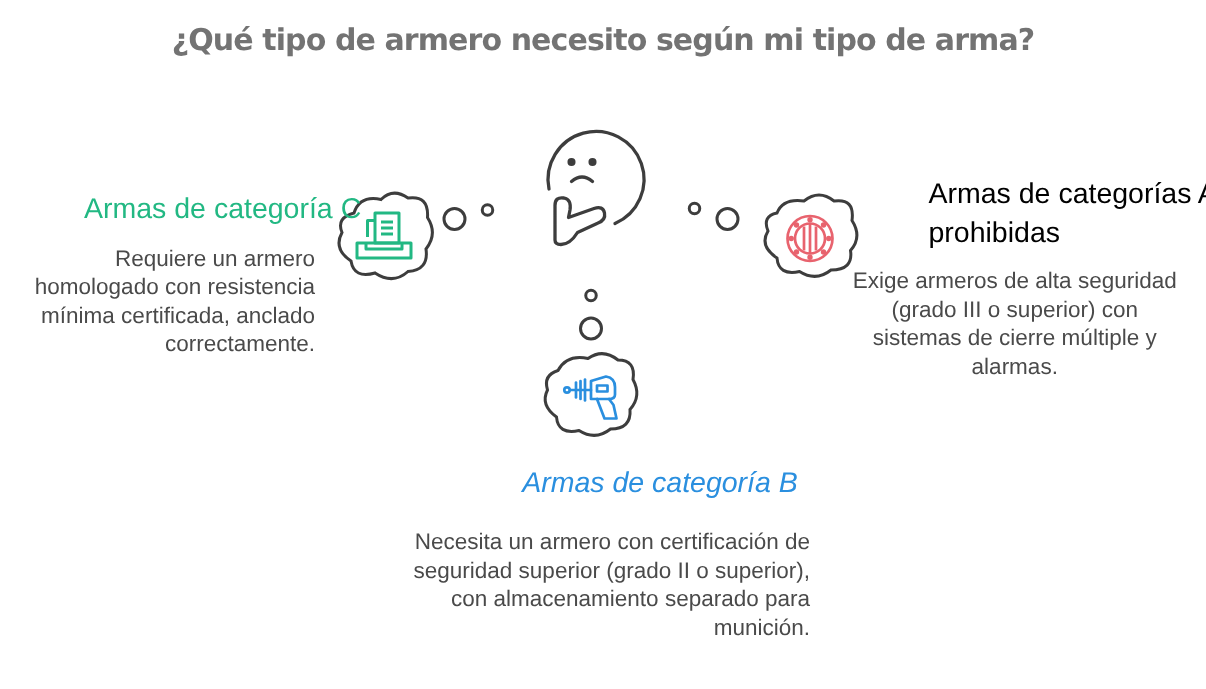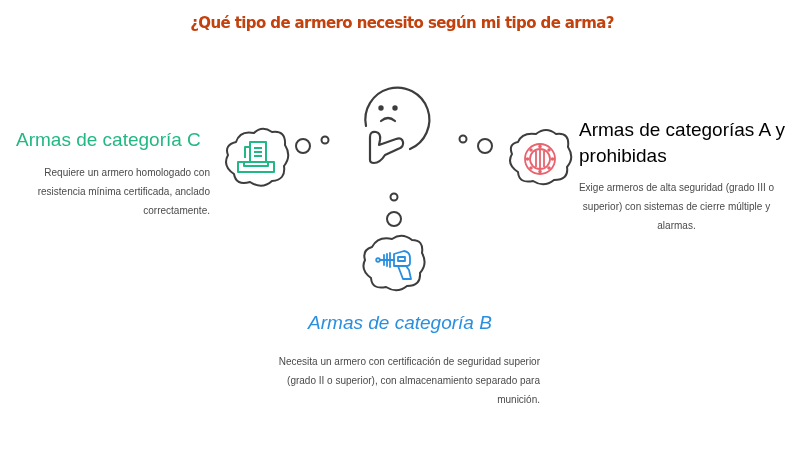--- a/index.html
+++ b/index.html
@@ -1,19 +1,19 @@
 <!DOCTYPE html>
 <html><head>
 <meta charset="utf-8">
 <style>
   html, body { margin: 0; padding: 0; background: #ffffff; }
   body { width: 804px; height: 459px; position: relative; overflow: hidden; font-family: "Liberation Sans", "DejaVu Sans", sans-serif; color: #444; }
-  .title { position: absolute; left: 0; top: 14px; width: 804px; text-align: center; font-family: "DejaVu Sans", sans-serif; font-weight: bold; font-size: 15px; color: #c2410c; letter-spacing: -0.6px; }
-  .heading { position: absolute; font-size: 19px; white-space: nowrap; }
-  .desc { position: absolute; font-size: 10px; line-height: 19px; color: #4a4a4a; }
+  .title { position: absolute; left: 0; top: 14px; width: 804px; text-align: center; font-family: "DejaVu Sans", sans-serif; font-weight: bold; font-size: 20px; color: #737373; letter-spacing: -0.6px; }
+  .heading { position: absolute; font-size: 19px; white-space: nowrap; margin-left: 40px; }
+  .desc { position: absolute; font-size: 15px; line-height: 19px; color: #4a4a4a; }
   .svgwrap { position: absolute; left: 0; top: 0; }
   .h-c { left: 16px; top: 129px; color: #22b883; }
   .d-c { left: 20px; top: 163px; width: 190px; text-align: right; }
   .h-a { left: 579px; top: 117px; color: #000000; line-height: 26px; white-space: normal; width: 220px; }
   .d-a { left: 564px; top: 178px; width: 225px; text-align: center; }
   .h-b { left: 260px; top: 312px; width: 280px; text-align: center; color: #2a8fdf; font-style: italic; }
   .d-b { left: 260px; top: 352px; width: 280px; text-align: right; }
 </style>
 </head>
 <body>

